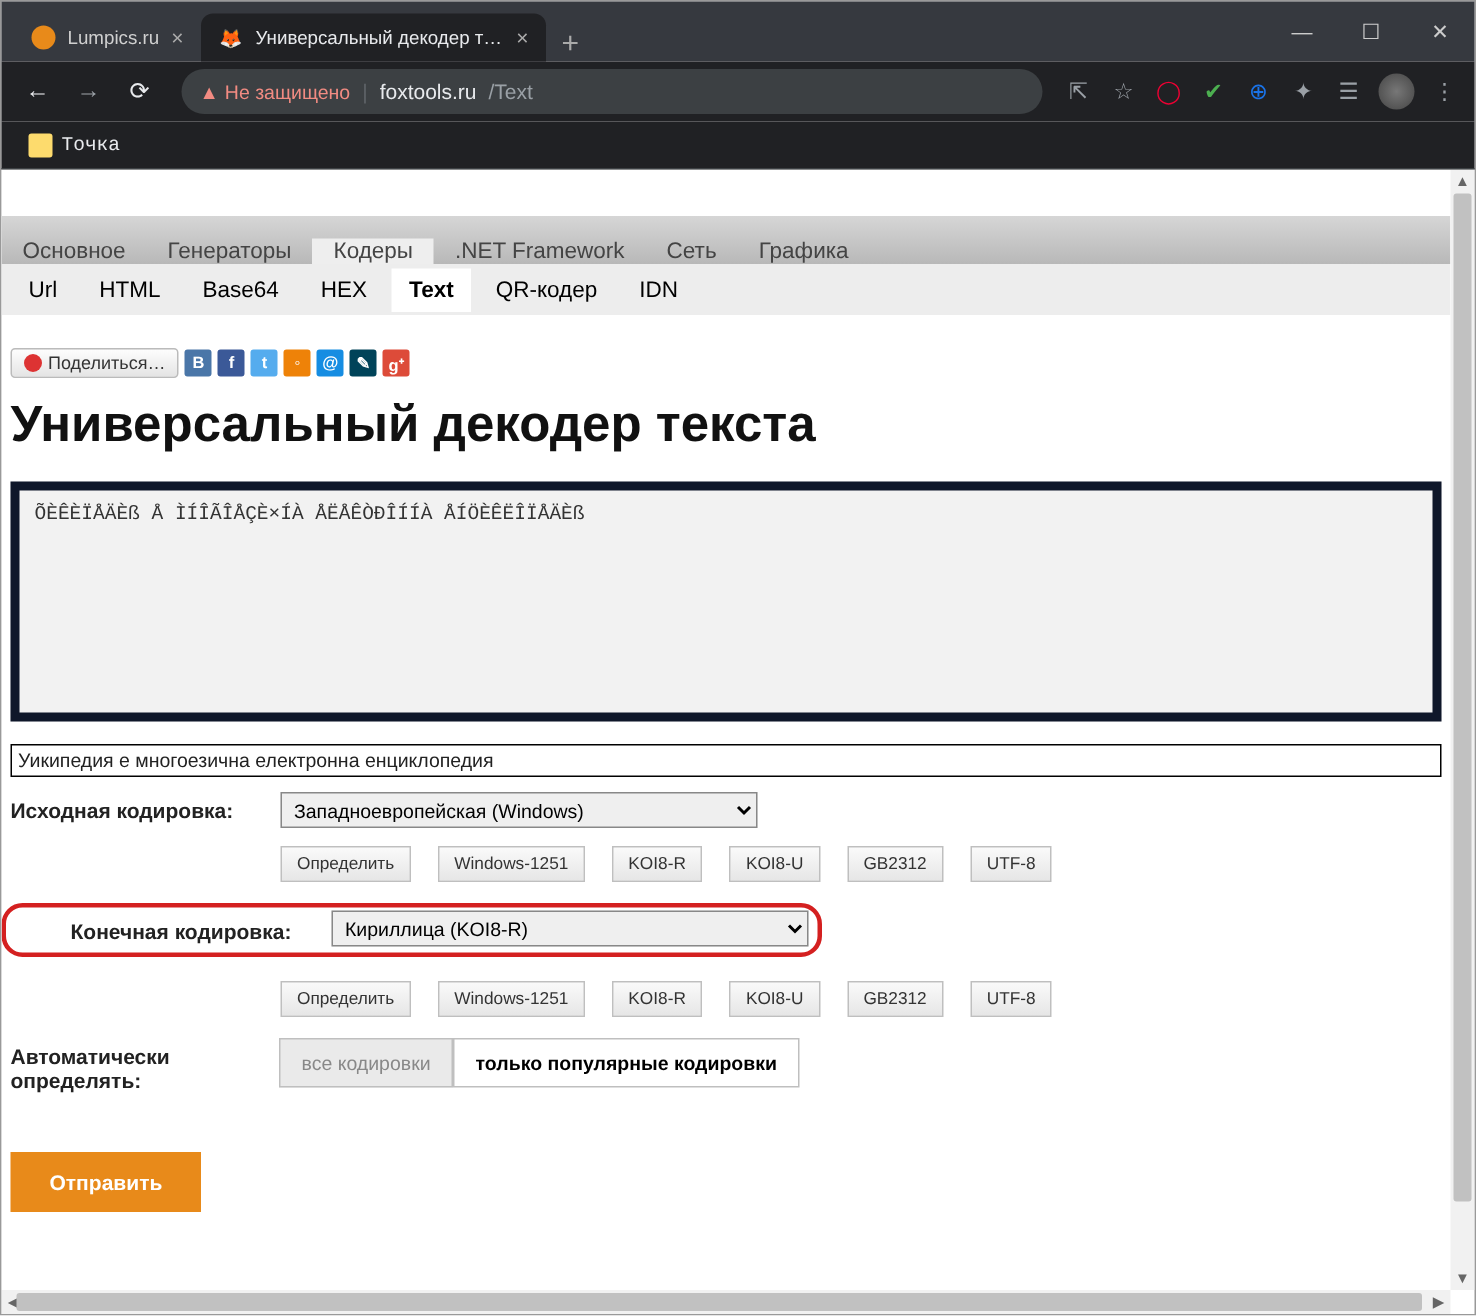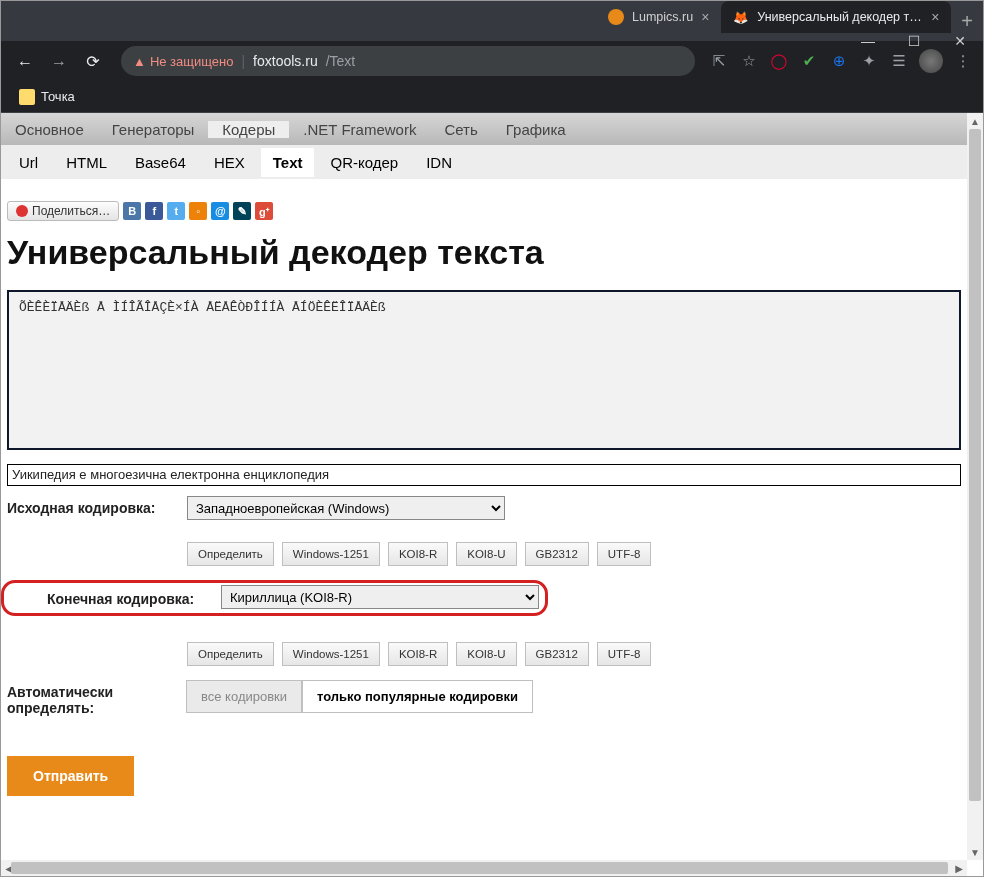--- a/index.html
+++ b/index.html
@@ -1,20 +1,20 @@
 <!DOCTYPE html>
 <html><head>
 <meta charset="utf-8">
 <style>
   * { box-sizing: border-box; margin: 0; padding: 0; }
   body { font-family: Arial, sans-serif; background: #fff; width: 984px; height: 877px; overflow: hidden; position: relative; }
   .window-frame { border: 1px solid #999; width: 984px; height: 877px; position: relative; background: #fff; }
 
   
-  .title-bar { background: #36393f; height: 40px; display: flex; align-items: flex-end; flex-direction: column; }
+  .title-bar { background: #36393f; height: 40px; display: flex; align-items: center; }
   .tabs-area { display: flex; align-items: flex-end; height: 100%; flex: 1; padding-left: 8px; }
   .tab { display: flex; align-items: center; gap: 8px; padding: 0 12px; height: 32px; color: #d0d0d0; font-size: 12.5px; border-radius: 8px 8px 0 0; max-width: 230px; position: relative; }
   .tab.active { background: #202124; color: #e8eaed; }
   .tab .favicon { width: 16px; height: 16px; display: inline-flex; align-items: center; justify-content: center; }
   .tab .title { white-space: nowrap; overflow: hidden; text-overflow: ellipsis; flex: 1; }
   .tab .close { font-size: 14px; color: #aaa; cursor: pointer; }
   .newtab { color: #aaa; font-size: 20px; padding: 0 10px; cursor: pointer; }
   .win-controls { display: flex; height: 100%; }
   .win-btn { width: 46px; display: flex; align-items: center; justify-content: center; color: #ccc; font-size: 14px; cursor: pointer; }
 
@@ -26,65 +26,65 @@
   .addr-bar .warn { color: #f28b82; display: flex; align-items: center; gap: 4px; font-size: 13px; }
   .addr-bar .sep { color: #5f6368; }
   .addr-bar .host { color: #e8eaed; }
   .addr-bar .path { color: #9aa0a6; }
   .ext-icons { display: flex; align-items: center; gap: 10px; }
   .ext-icon { width: 20px; height: 20px; display: flex; align-items: center; justify-content: center; font-size: 15px; color: #9aa0a6; cursor: pointer; }
   .avatar { width: 24px; height: 24px; border-radius: 50%; background: radial-gradient(#777,#444); }
 
   
   .bookmarks-bar { background: #202124; height: 32px; display: flex; align-items: center; padding: 0 12px; gap: 6px; border-bottom: 1px solid #3c4043; }
-  .bookmark { display: flex; align-items: center; gap: 6px; color: #e8eaed; font-size: 13px; cursor: pointer; padding: 4px 6px; border-radius: 4px; }
+  .bookmark { display: flex; align-items: center; gap: 6px; color: #e8eaed; font-size: 13px; cursor: pointer; padding: 4px 6px; border-radius: 4px; font-family: Liberation Mono, monospace; }
   .bm-icon { width: 16px; height: 16px; background: #fddb6d; border-radius: 2px; }
 
   
   .page-wrap { position: relative; height: calc(877px - 40px - 40px - 32px - 2px); overflow: hidden; }
   .vscroll { position: absolute; right: 0; top: 0; bottom: 16px; width: 16px; background: #f1f1f1; }
   .vscroll .thumb { position: absolute; left: 2px; right: 2px; top: 0; height: 90%; background: #c1c1c1; border-radius: 2px; }
   .vscroll .arrow { position: absolute; left: 0; right: 0; height: 16px; display:flex; align-items:center; justify-content:center; color:#666; font-size:10px;}
   .vscroll .arrow.up { top: 0; }
   .vscroll .arrow.down { bottom: 0; }
   .hscroll { position: absolute; left: 0; right: 16px; bottom: 0; height: 16px; background: #f1f1f1; }
   .hscroll .thumb { position: absolute; top: 2px; bottom: 2px; left: 1%; width: 97%; background: #c1c1c1; border-radius: 2px; }
   .hscroll .arrow { position: absolute; top:0; bottom:0; width:16px; display:flex; align-items:center; justify-content:center; color:#666; font-size:10px;}
   .hscroll .arrow.left{left:0;} .hscroll .arrow.right{right:0;}
 
   .page { position: absolute; left: 0; top: 0; right: 16px; bottom: 16px; background: #fff; overflow: hidden; }
 
   
-  .sitenav { background: linear-gradient(#d6d6d6,#b8b8b8); height: 32px; display: flex; align-items: center; }
+  .sitenav { background: linear-gradient(#d6d6d6,#b8b8b8); height: 32px; display: flex; align-items: flex-end; margin-top: 31px; }
   .sitenav .item { padding: 0 14px; display: flex; align-items: center; font-size: 15px; color: #444; cursor: pointer; }
   .sitenav .item.active { background: #eee; }
 
   
   .subnav { background: #ededed; height: 34px; display: flex; align-items: center; gap: 4px; padding: 0 6px; }
   .subnav .sitem { padding: 6px 12px; font-size: 15px; color: #000000; cursor: pointer; }
   .subnav .sitem.active { font-weight: bold; background: #fff; }
 
   .content { padding: 10px 6px 20px; }
 
   .share-row { display: flex; align-items: center; gap: 4px; margin: 12px 0; }
   .share-btn { display: flex; align-items: center; gap: 4px; background: linear-gradient(#fdfdfd,#e4e4e4); border: 1px solid #bbb; border-radius: 3px; font-size: 12px; padding: 2px 8px; cursor: pointer; color: #333; }
   .share-btn .red { width: 12px; height: 12px; background: #d33; border-radius: 50%; display:inline-block; }
   .soc { width: 18px; height: 18px; border-radius: 2px; display:inline-flex; align-items:center; justify-content:center; color:#fff; font-size:11px; font-weight:bold; cursor:pointer; }
   .vk{background:#4a76a8;} .fb{background:#3b5998;} .tw{background:#55acee;} .ok{background:#ee8208;} .mr{background:#168de2;} .lj{background:#004359;} .gp{background:#dd4b39;}
 
   h1.page-title { font-size: 34px; font-weight: bold; margin: 8px 0 18px; color: #111; }
 
-  .ta-input { width: 100%; height: 160px; border: 2px solid #0f172a; background: #f2f2f2; padding: 8px 10px; font-family: "Courier New", monospace; font-size: 13px; color: #333; resize: none; }
+  .ta-input { width: 100%; height: 160px; border: 6px solid #0f172a; background: #f2f2f2; padding: 8px 10px; font-family: "Courier New", monospace; font-size: 13px; color: #333; resize: none; }
   .ta-output { width: 100%; height: 22px; border: 1px solid #000; background: #fff; padding: 2px 4px; font-size: 13px; line-height:16px; color: #222; overflow:hidden; margin-top: 10px; }
 
   .form-row { display: flex; align-items: flex-start; margin-top: 10px; }
   .form-label { width: 180px; font-size: 14px; font-weight: bold; color: #222; padding-top: 4px; }
   .form-ctrl { flex: 0 0 auto; }
   .enc-select { width: 318px; height: 24px; font-size: 13px; border: 1px solid #888; background: #efefef; padding: 0 4px; }
-  .enc-btns { display: flex; gap: 8px; margin-top: 22px; }
+  .enc-btns { display: flex; gap: 18px; margin-top: 12px; }
   .enc-btn { font-size: 11.5px; padding: 5px 10px; background: linear-gradient(#fafafa,#e6e6e6); border: 1px solid #bfbfbf; cursor: pointer; color: #333; }
 
   .highlight-row { border: 3px solid #d42020; border-radius: 14px; padding: 2px 6px 4px; margin-left: -6px; }
 
   .toggle-btns { display:flex; }
   .toggle-btn { font-size: 13px; padding: 8px 14px; border: 1px solid #bfbfbf; cursor:pointer; }
   .toggle-btn.primary { background: #fff; font-weight: bold; }
   .toggle-btn.muted { background: #eaeaea; color: #888; margin-left: -1px; }
 
   .submit-row { display: flex; gap: 14px; margin-top: 40px; }

